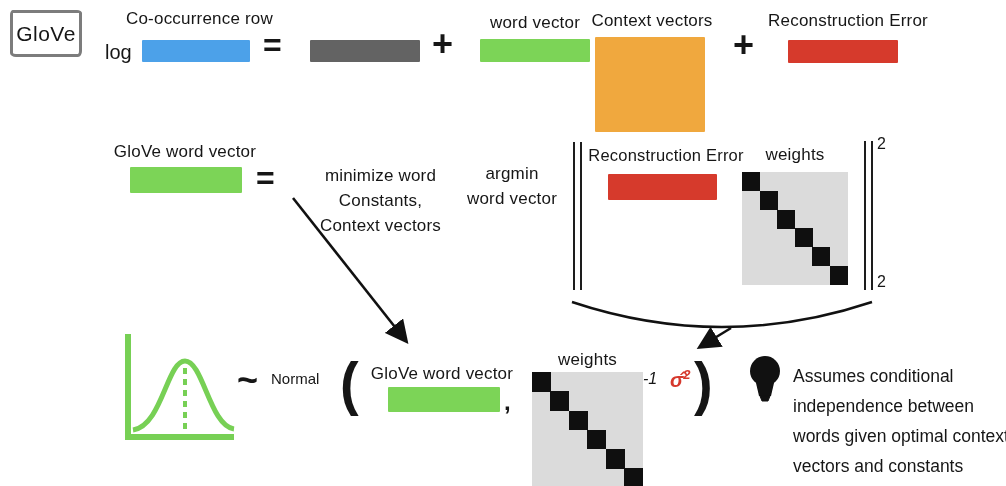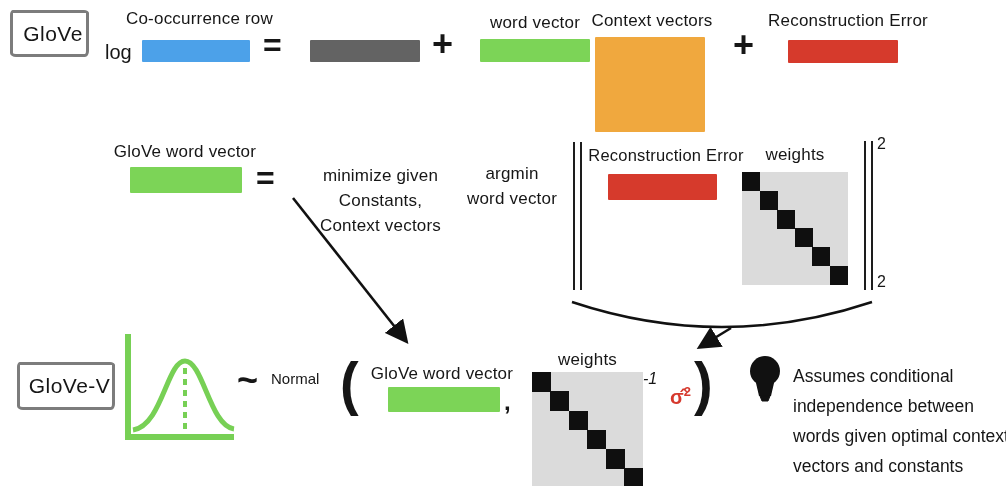--- a/index.html
+++ b/index.html
@@ -9,21 +9,21 @@
   }
   .abs{position:absolute;}
   .lbl{font-size:17px;letter-spacing:.2px;white-space:nowrap;}
   .ctr{text-align:center;}
   .rect{position:absolute;border-radius:1px;}
   .op{position:absolute;font-weight:bold;line-height:1;}
   .sketch-box{
     position:absolute;border:3px solid var(--box_border,#7c7c7c);
     border-radius:3px 5px 4px 6px/5px 3px 6px 4px;background:#fff;
     display:flex;align-items:center;justify-content:center;
-    font-size:21px;letter-spacing:.5px;padding-left:7px;
+    font-size:21px;letter-spacing:.5px;
   }
   .norm-bar{
     position:absolute;width:5px;
     border-left:2px solid #1d1d1d;border-right:2px solid #1d1d1d;
   }
   .diag-matrix{position:absolute;background:var(--matrix_bg,#dbdbdb);}
   .diag-block{position:absolute;width:17%;height:17%;background:var(--matrix_block,#0f0f0f);}
   .multiline div{line-height:25px;}
   .paren{position:absolute;font-size:56px;font-weight:600;line-height:1;transform:scaleY(1.05);}
   .sigma{position:absolute;font-size:20px;font-weight:bold;color:var(--sigma_red,#d6392d);white-space:nowrap;}
@@ -62,21 +62,21 @@
 
   <div class="abs lbl ctr" style="left:763px;top:11px;width:170px;">Reconstruction Error</div>
   <div class="rect" style="left:788px;top:40px;width:110px;height:23px;background:var(--red);"></div>
 
   <div class="abs lbl ctr" style="left:110px;top:142px;width:150px;">GloVe word vector</div>
   <div class="rect" style="left:130px;top:167px;width:112px;height:26px;background:var(--green);"></div>
 
   <div class="op" style="left:256px;top:162px;font-size:32px;">=</div>
 
   <div class="abs lbl ctr multiline" style="left:308px;top:163px;width:145px;">
-    <div>minimize given</div>
+    <div>minimize word</div>
     <div>Constants,</div>
     <div>Context vectors</div>
   </div>
 
   <div class="abs lbl ctr multiline" style="left:452px;top:161px;width:120px;">
     <div>argmin</div>
     <div>word vector</div>
   </div>
 
   <div class="norm-bar" style="left:573px;top:142px;height:148px;"></div>
@@ -91,23 +91,20 @@
       <div class="diag-block" style="left: 33.2%; top: 33.2%;"></div>
       <div class="diag-block" style="left: 49.8%; top: 49.8%;"></div>
       <div class="diag-block" style="left: 66.4%; top: 66.4%;"></div>
       <div class="diag-block" style="left: 83%; top: 83%;"></div>
     </div>
 
   <div class="norm-bar" style="left:864px;top:141px;height:149px;"></div>
   <div class="small2" style="left:877px;top:135px;">2</div>
   <div class="small2" style="left:877px;top:273px;">2</div>
 
-  <div class="sketch-box" style="left:17px;top:362px;width:85px;height:42px;">
-    <span>GloVe-V</span>
-  </div>
 
   <div class="op" style="left:237px;top:362px;font-size:36px;font-weight:600;">~</div>
   <div class="abs" style="left:271px;top:370px;font-size:15px;">Normal</div>
 
   <div class="paren" style="left:340px;top:356px;">(</div>
 
   <div class="abs lbl ctr" style="left:368px;top:364px;width:148px;">GloVe word vector</div>
   <div class="rect" style="left:388px;top:387px;width:112px;height:25px;background:var(--green);"></div>
   <div class="abs" style="left:504px;top:388px;font-size:24px;font-weight:bold;">,</div>
 
@@ -115,21 +112,21 @@
   <div class="diag-matrix" style="left:532px;top:372px;width:111px;height:116px;">
       <div class="diag-block" style="left: 0%; top: 0%;"></div>
       <div class="diag-block" style="left: 16.6%; top: 16.6%;"></div>
       <div class="diag-block" style="left: 33.2%; top: 33.2%;"></div>
       <div class="diag-block" style="left: 49.8%; top: 49.8%;"></div>
       <div class="diag-block" style="left: 66.4%; top: 66.4%;"></div>
       <div class="diag-block" style="left: 83%; top: 83%;"></div>
     </div>
 
   <div class="small2" style="left:643px;top:370px;font-style:italic;">-1</div>
-  <div class="sigma" style="left:670px;top:384px;">
+  <div class="sigma" style="left:670px;top:367px;font-style:italic;">
     <span>σ̂</span><sup>2</sup>
   </div>
   <div class="paren" style="left:694px;top:356px;">)</div>
 
   <svg class="abs" style="left:748px;top:355px;" width="36" height="48" viewBox="0 0 36 48">
     <circle cx="17" cy="16" r="15" fill="#111"></circle>
     <path d="M8 28 L26 28 L23 41 L11 41 Z" fill="#111"></path>
     <path d="M12 41 L22 41 L20 46 L14 46 Z" fill="#111" stroke="#111" stroke-linejoin="round"></path>
   </svg>
 

